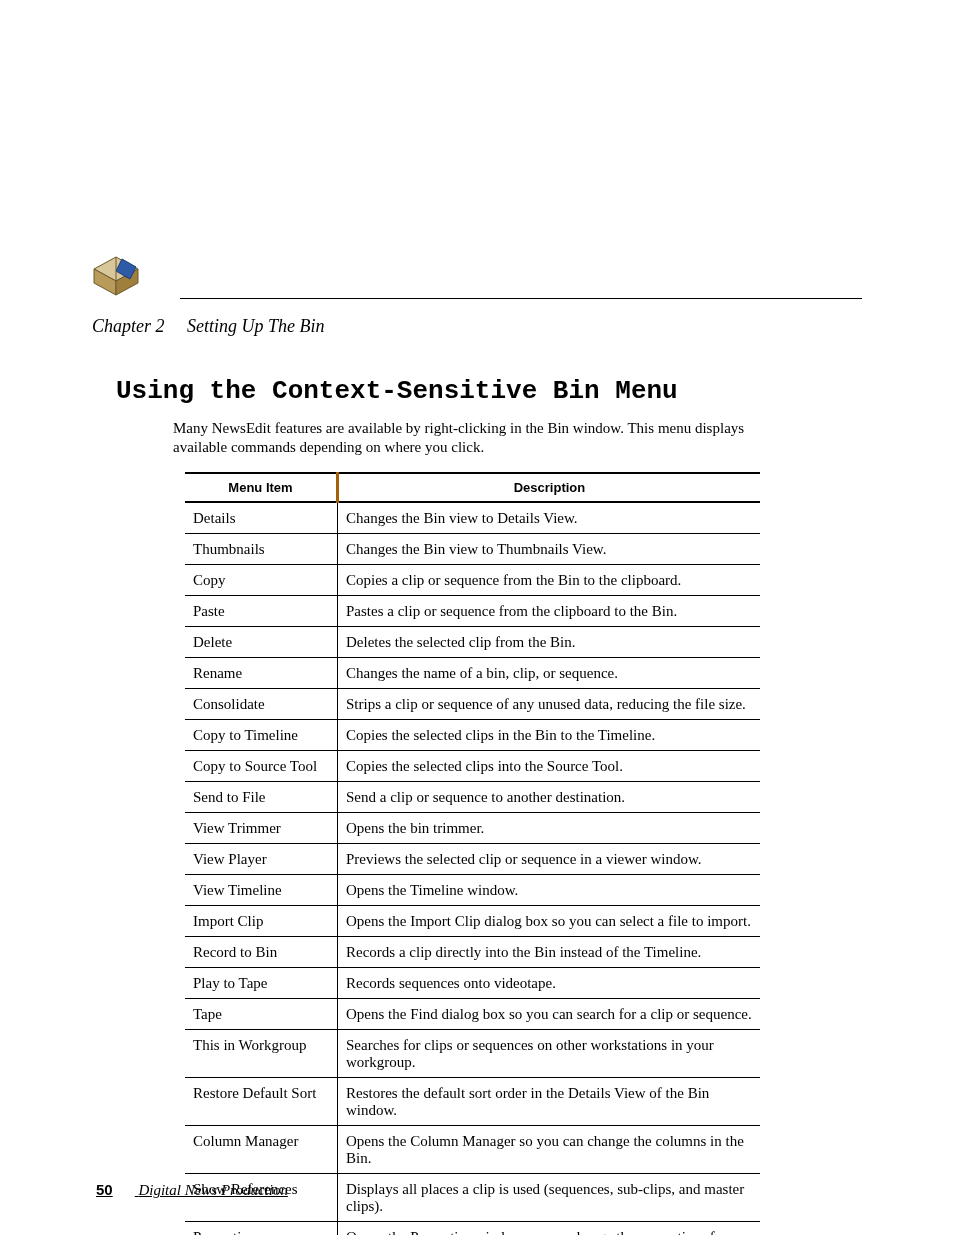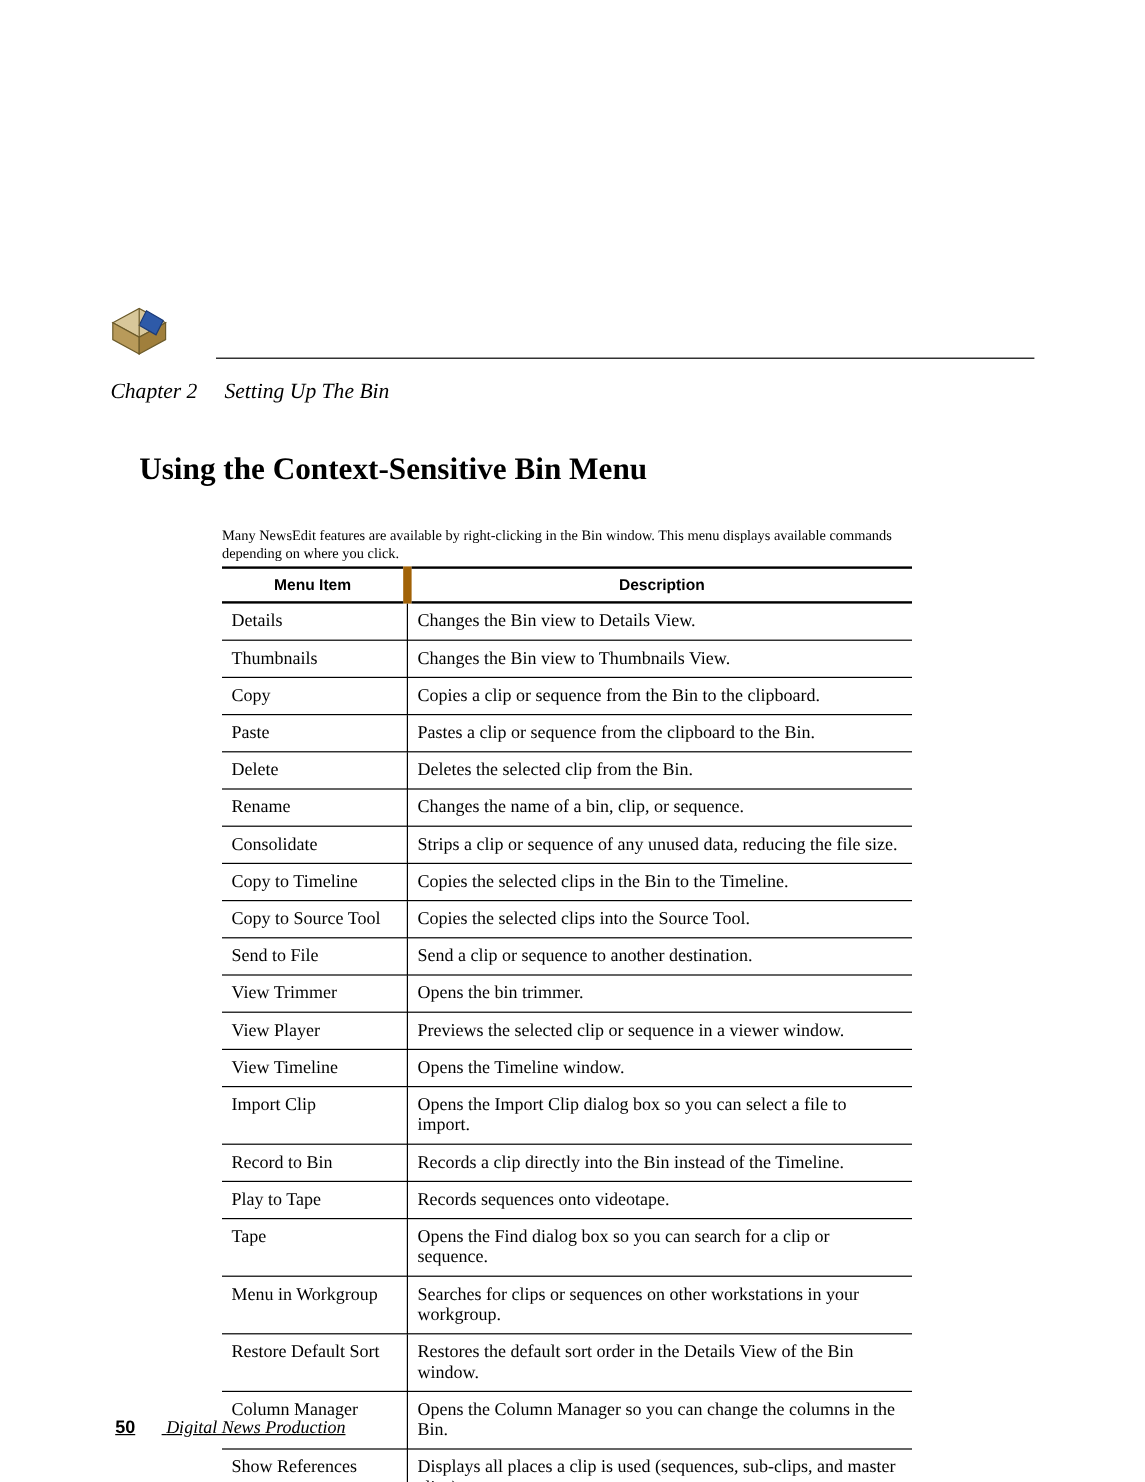--- a/index.html
+++ b/index.html
@@ -37,52 +37,51 @@
     font-size: 18px;
     text-align: center;
   }
   .chapter-line .chap {
     margin-right: 18px;
   }
   .section-title {
     position: absolute;
     top: 376px;
     left: 116px;
-    font-family: Liberation Serif, serif;
+    font-family: Liberation Mono, monospace;
     font-weight: bold;
     font-size: 26px;
   }
   .intro {
     position: absolute;
     top: 419px;
-    left: 185px;
+    left: 173px;
     right: 160px;
-    font-size: 12px;
+    font-size: 15px;
     line-height: 1.25;
-    margin-top: 20px;
   }
   .tbl {
     position: absolute;
     top: 472px;
     left: 185px;
     width: 575px;
     border-collapse: collapse;
     font-size: 15px;
   }
   .tbl thead th {
     font-family: Arial, Helvetica, sans-serif;
     font-weight: bold;
     font-size: 13px;
     text-align: center;
     padding: 6px 8px;
     border-top: 2.5px solid #000;
     border-bottom: 2.5px solid #000;
   }
   .tbl thead th.col-item {
-    border-right: 7px solid #a16207;
+    border-right: 3px solid #a16207;
     width: 135px;
   }
   .tbl tbody td {
     padding: 7px 8px 6px 8px;
     border-bottom: 1px solid #000;
     vertical-align: top;
     font-size: 15px;
   }
   .tbl tbody td.col-item {
     border-right: 1px solid #000;
@@ -202,21 +201,21 @@
       </tr>
       <tr>
         <td class="col-item">Play to Tape</td>
         <td>Records sequences onto videotape.</td>
       </tr>
       <tr>
         <td class="col-item">Tape</td>
         <td>Opens the Find dialog box so you can search for a clip or sequence.</td>
       </tr>
       <tr>
-        <td class="col-item">Menu in Workgroup</td>
+        <td class="col-item">This in Workgroup</td>
         <td>Searches for clips or sequences on other workstations in your workgroup.</td>
       </tr>
       <tr>
         <td class="col-item">Restore Default Sort</td>
         <td>Restores the default sort order in the Details View of the Bin window.</td>
       </tr>
       <tr>
         <td class="col-item">Column Manager</td>
         <td>Opens the Column Manager so you can change the columns in the Bin.</td>
       </tr>

